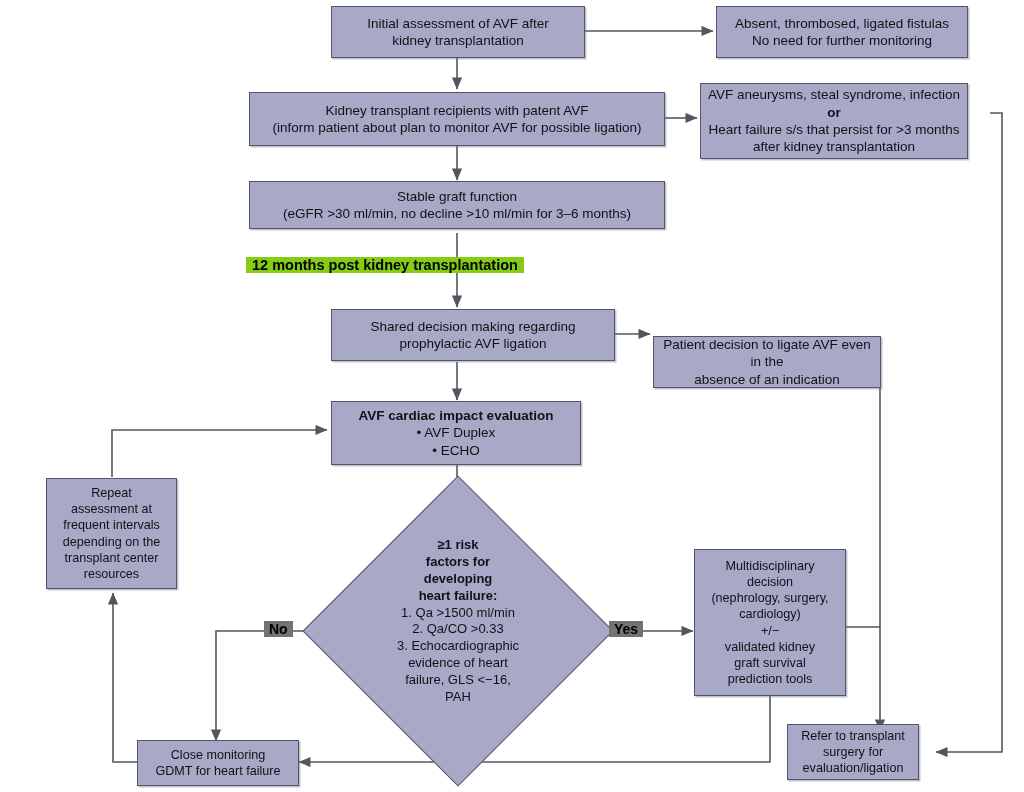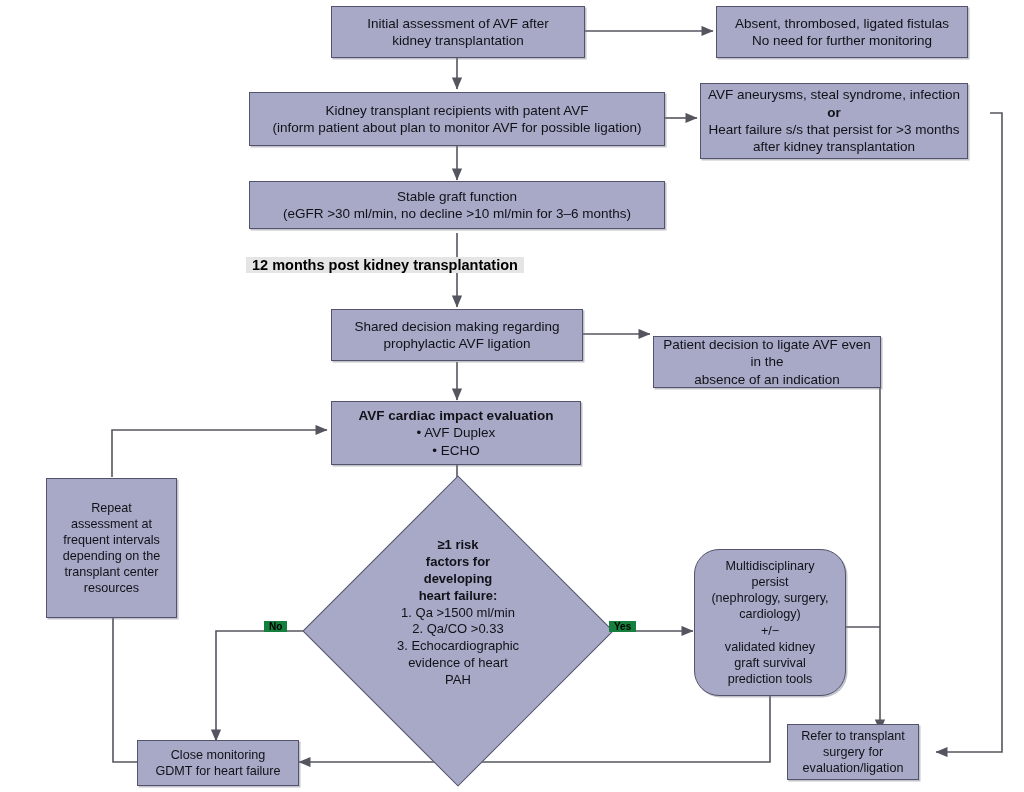--- a/index.html
+++ b/index.html
@@ -27,32 +27,32 @@
     line-height:1.28;
     font-size:13.5px;
     padding:3px 6px;
     box-shadow:1.5px 1.5px 0 rgba(120,120,140,.45);
   }
   .node .inner{width:100%;}
   .bold{font-weight:bold;}
   .label{
     position:absolute;
     font-weight:bold;
-    font-size:10px;
+    font-size:14px;
     color:#000;
-    background:#15803d;
+    background:#737373;
     padding:0 5px;
     white-space:nowrap;
   }
   .toptext{
     position:absolute;
     font-weight:bold;
     font-size:14.5px;
     color:#000;
-    background:#e5e5e5;
+    background:#84cc16;
     padding:0 6px;
     white-space:nowrap;
   }
   svg.edges{
     position:absolute;
     left:0;top:0;
     width:1024px;height:792px;
     pointer-events:none;
   }
   .diamond{
@@ -152,21 +152,21 @@
 
   <div class="node" style="left:249px;top:181px;width:416px;height:48px;">
     <div class="inner">
       <span class="dline">Stable graft function</span>
       <span class="dline">(eGFR &gt;30 ml/min, no decline &gt;10 ml/min for 3–6 months)</span>
     </div>
   </div>
 
   <div class="toptext" style="left:246px;top:257px;">12 months post kidney transplantation</div>
 
-  <div class="node" style="left:331px;top:309px;width:252px;height:52px;">
+  <div class="node" style="left:331px;top:309px;width:284px;height:52px;">
     <div class="inner">
       <span class="dline">Shared decision making regarding</span>
       <span class="dline">prophylactic AVF ligation</span>
     </div>
   </div>
 
   <div class="node" style="left:653px;top:309px;width:228px;height:52px;margin-top:27px;">
     <div class="inner">
       <span class="dline">Patient decision to ligate AVF even in the</span>
       <span class="dline">absence of an indication</span>
@@ -174,51 +174,52 @@
   </div>
 
   <div class="node" style="left:331px;top:401px;width:250px;height:64px;">
     <div class="inner">
       <span class="dline bold">AVF cardiac impact evaluation</span>
       <span class="dline">• AVF Duplex</span>
       <span class="dline">• ECHO</span>
     </div>
   </div>
 
-  <div class="node" style="left:46px;top:478px;width:131px;height:140px;font-size:12.6px;">
+  <div class="node" style="left:46px;top:478px;width:131px;height:111px;font-size:12.6px;">
     <div class="inner">
       <span class="dline">Repeat</span>
       <span class="dline">assessment at</span>
       <span class="dline">frequent intervals</span>
       <span class="dline">depending on the</span>
       <span class="dline">transplant center</span>
       <span class="dline">resources</span>
     </div>
   </div>
 
   <div class="diamond" style="left:348px;top:521px;"></div>
   <div class="diamond-text" style="left:343px;top:537px;">
     <span class="dline bold">≥1 risk</span>
     <span class="dline bold">factors for</span>
     <span class="dline bold">developing</span>
     <span class="dline bold">heart failure:</span>
     <span class="dline">1. Qa &gt;1500 ml/min</span>
     <span class="dline">2. Qa/CO &gt;0.33</span>
     <span class="dline">3. Echocardiographic</span>
     <span class="dline">evidence of heart</span>
+    <span class="dline">failure, GLS &lt;−16,</span>
     <span class="dline">PAH</span>
   </div>
 
   <div class="label" style="left:264px;top:621px;">No</div>
   <div class="label" style="left:609px;top:621px;">Yes</div>
 
-  <div class="node" style="left:694px;top:549px;width:152px;height:147px;font-size:12.6px;border-radius:25px;">
+  <div class="node" style="left:694px;top:549px;width:152px;height:147px;font-size:12.6px;">
     <div class="inner">
       <span class="dline">Multidisciplinary</span>
-      <span class="dline">persist</span>
+      <span class="dline">decision</span>
       <span class="dline">(nephrology, surgery,</span>
       <span class="dline">cardiology)</span>
       <span class="dline">+/−</span>
       <span class="dline">validated kidney</span>
       <span class="dline">graft survival</span>
       <span class="dline">prediction tools</span>
     </div>
   </div>
 
   <div class="node" style="left:787px;top:724px;width:132px;height:56px;font-size:12.6px;">

